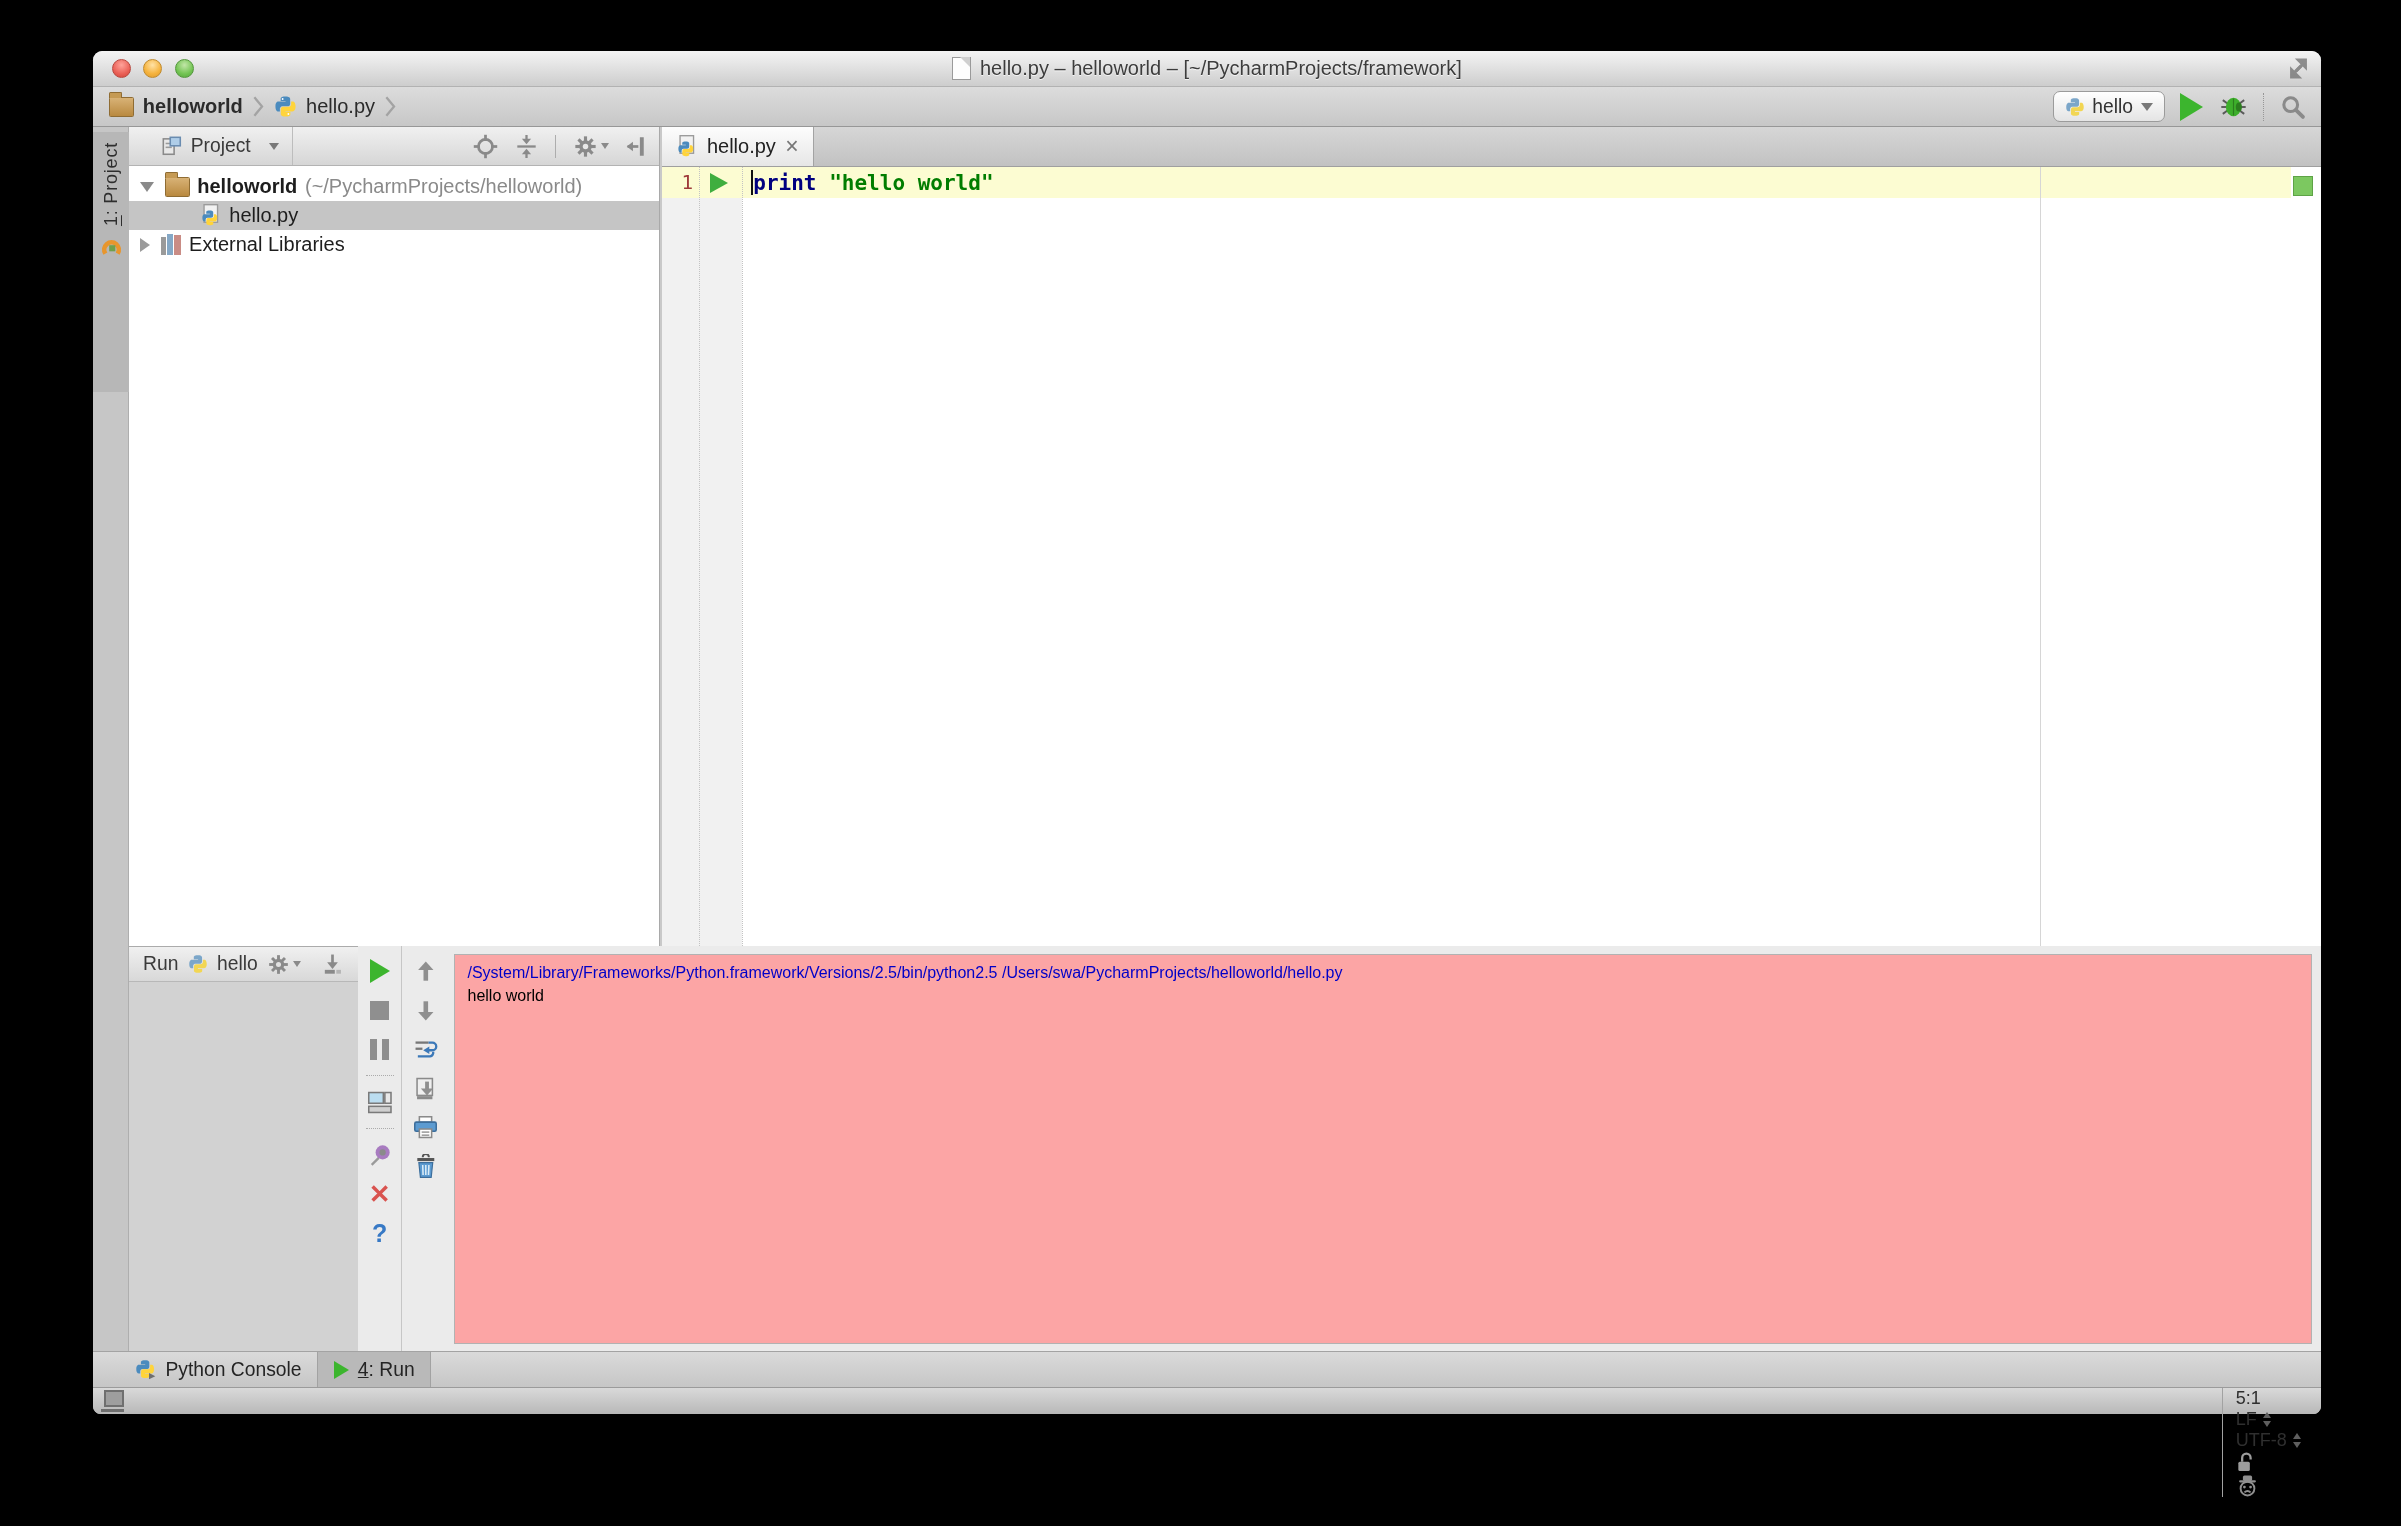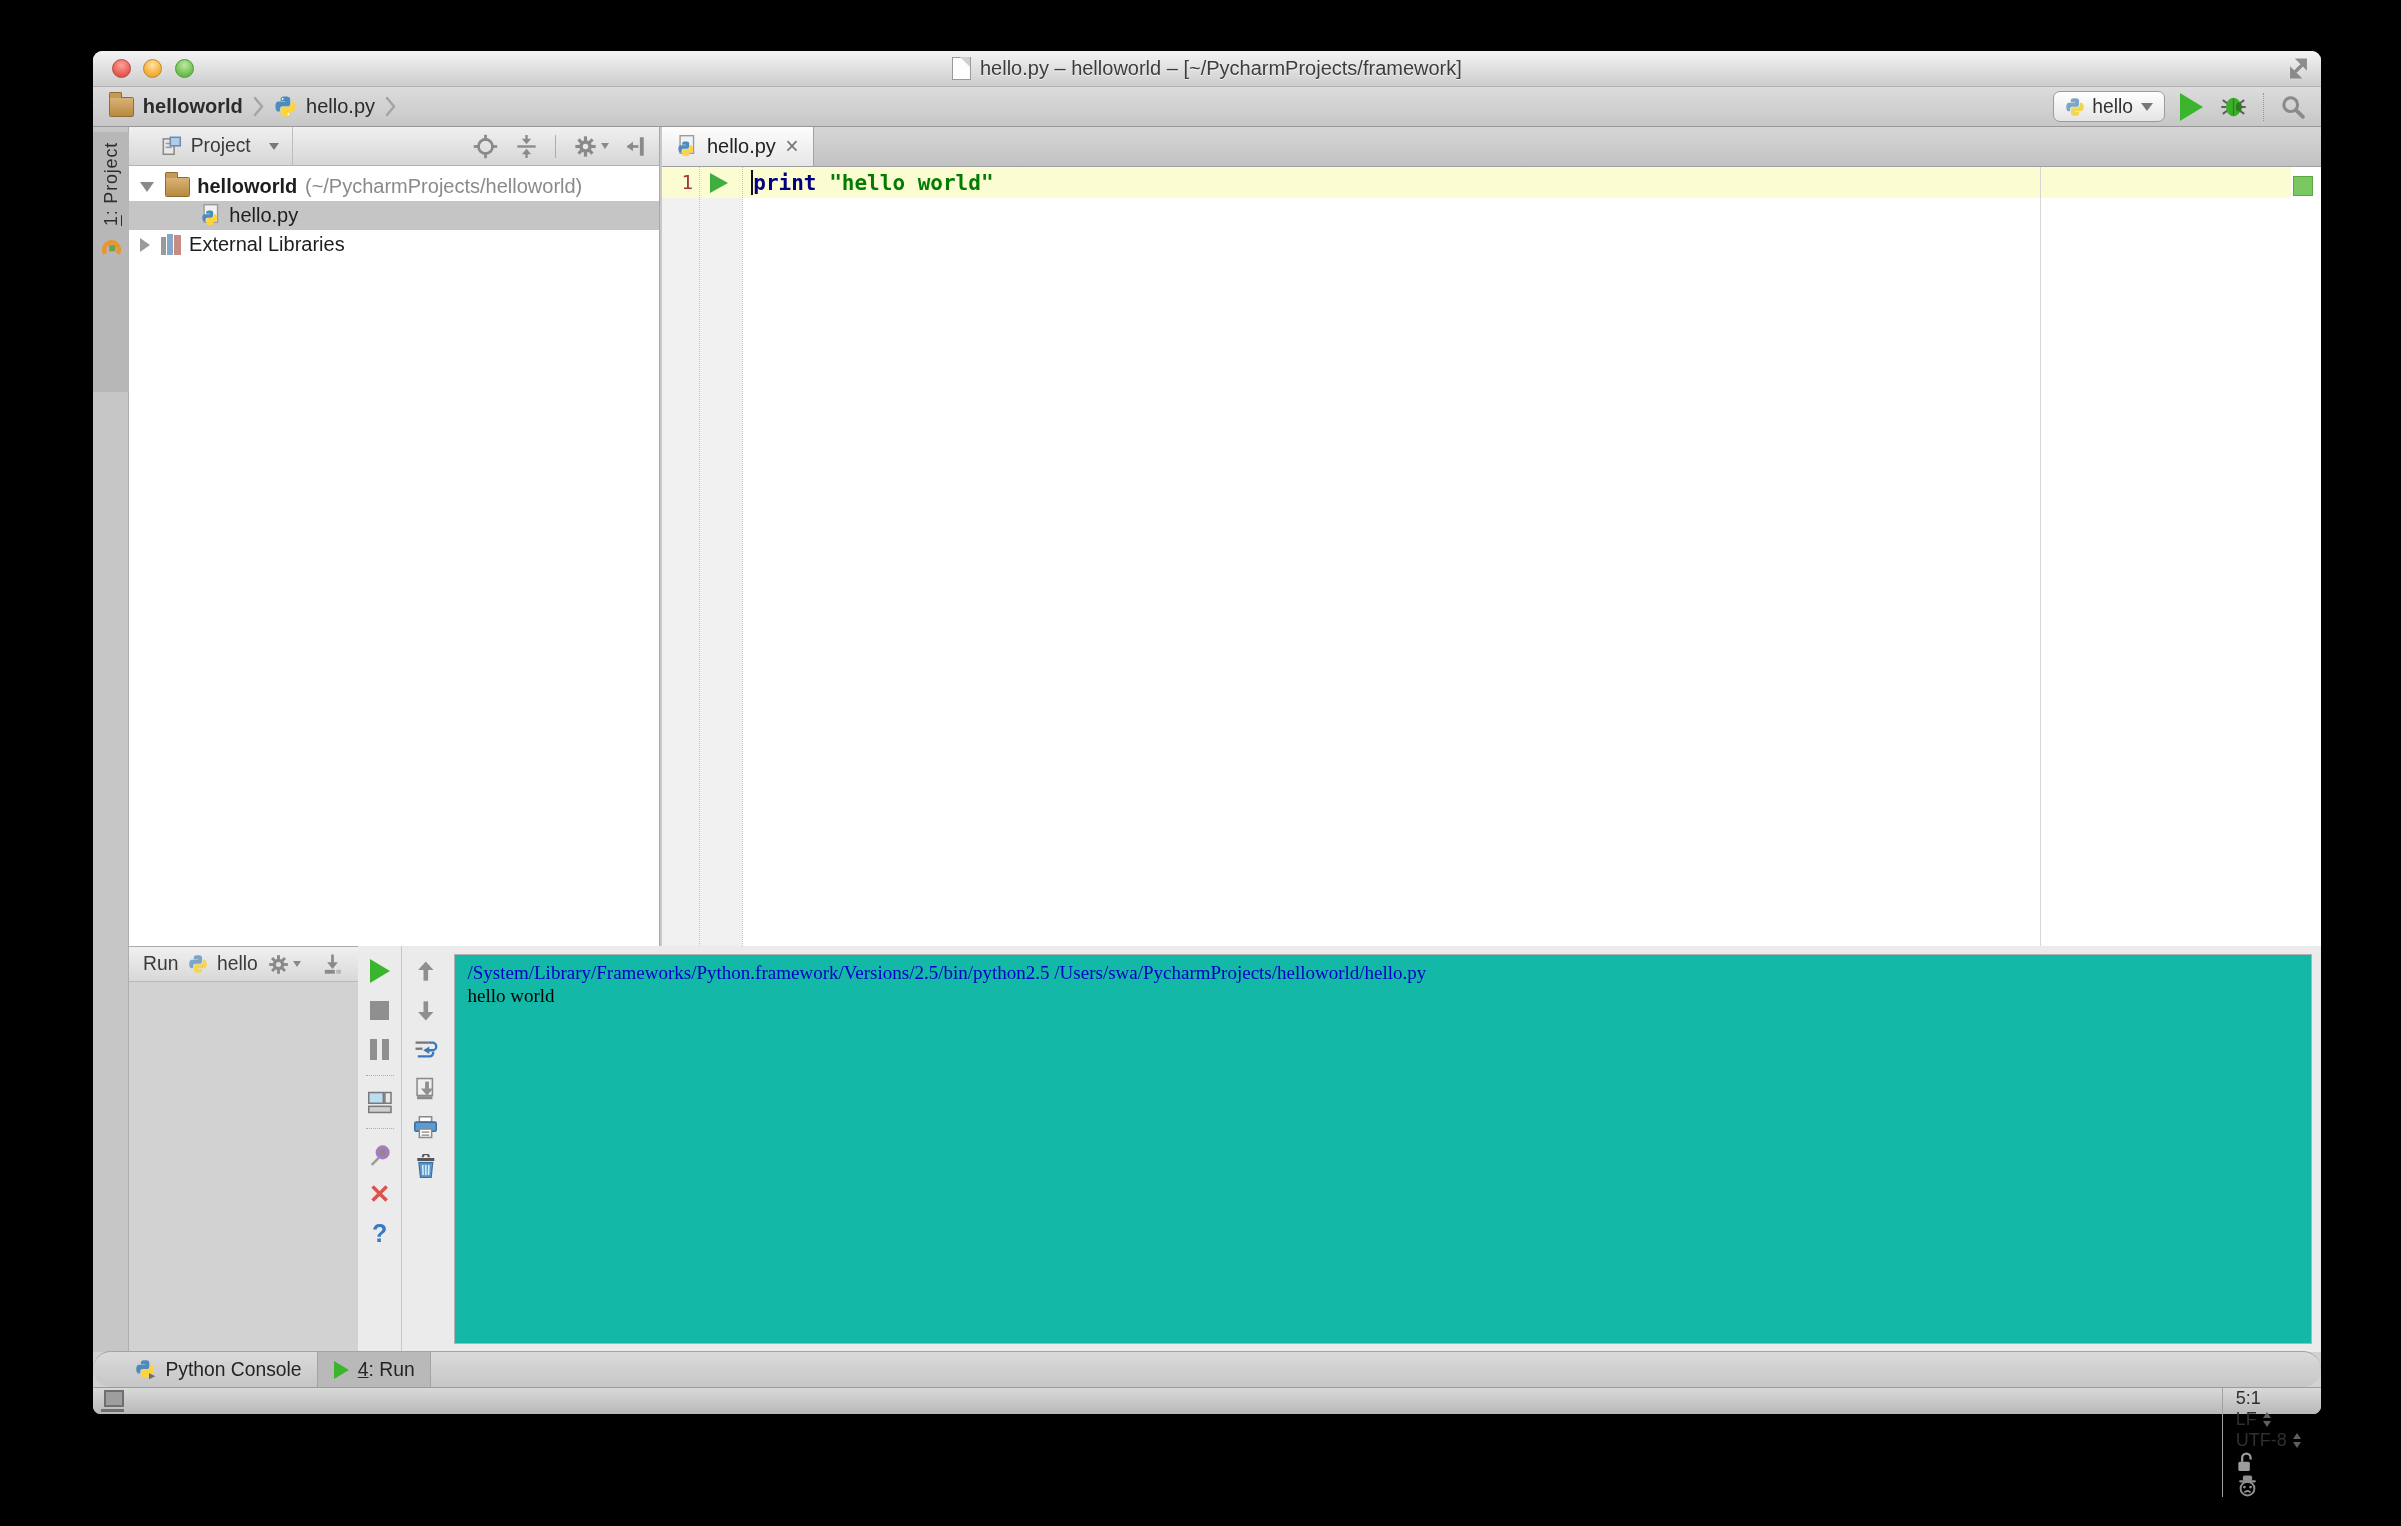--- a/index.html
+++ b/index.html
@@ -107,29 +107,29 @@
   .rcol1 { left:0; width:43px; }
   .rcol2 { left:43px; width:48px; border-left:0.8px solid #c6c6c6; }
   .hsep-dotted { width:28px; border-top:1.5px dotted #ababab; }
   .icon-btn { display:flex; align-items:center; justify-content:center; width:28px; height:26px; }
   .play-run { width:0; height:0; border-left:20px solid #3CB52E; border-top:12.4px solid transparent; border-bottom:12.4px solid transparent; }
   .stop-sq { width:19.3px; height:19.3px; background:#8f8f8f; }
   .pause { display:flex; gap:4.6px; }
   .pause i { display:block; width:7px; height:21px; background:#8f8f8f; }
   .xmark { font-size:26px; font-weight:bold; color:#D9534F; line-height:1; }
   .qmark { font-size:25px; font-weight:bold; color:#3779C5; line-height:1; }
-  .console { position:absolute; left:96px; right:9.3px; top:7.7px; bottom:7.7px; background:#14b8a6; border:0.8px solid #b2b2b2;
-             font-family:Liberation Serif, serif; font-size:19px; line-height:23px; padding:6.2px 12.4px; overflow:hidden; }
+  .console { position:absolute; left:96px; right:9.3px; top:7.7px; bottom:7.7px; background:#fca5a5; border:0.8px solid #b2b2b2;
+             font-family:Liberation Sans, sans-serif; font-size:16px; line-height:23px; padding:6.2px 12.4px; overflow:hidden; }
   .console-line.system { color:#0000C8; }
   .console-line.stdout { color:#000; }
 
   
   .bottom-bar { position:absolute; left:0; top:1300px; right:0; height:36px;
                 background:linear-gradient(#dadada,#c6c6c6); border-top:0.8px solid #a3a3a3;
-                display:flex; align-items:center; padding-left:26px; font-size:19.3px; color:#242424;border-radius:18px; }
+                display:flex; align-items:center; padding-left:26px; font-size:19.3px; color:#242424; }
   .bb-tab { display:flex; align-items:center; gap:9.3px; height:100%; padding:0 15.5px; }
   .bb-tab.selected { background:#b9b9b9; border-left:0.8px solid #a2a2a2; border-right:0.8px solid #a2a2a2; }
   .play-small { width:0; height:0; border-left:15.5px solid #3CB52E; border-top:9.3px solid transparent; border-bottom:9.3px solid transparent; }
   .mn { text-decoration:underline; }
 
   
   .status-bar { position:absolute; left:0; top:1336px; right:0; height:27px;
                 background:linear-gradient(#d9d9d9,#b8b8b8); border-top:0.8px solid #9b9b9b;
                 border-radius:0 0 7.7px 7.7px; display:flex; align-items:center; padding:0 7.7px; }
   .tw-toggle { width:20px; height:17px; border:2.3px solid #6f6f6f; background:#9e9e9e; margin-left:3.1px; }

